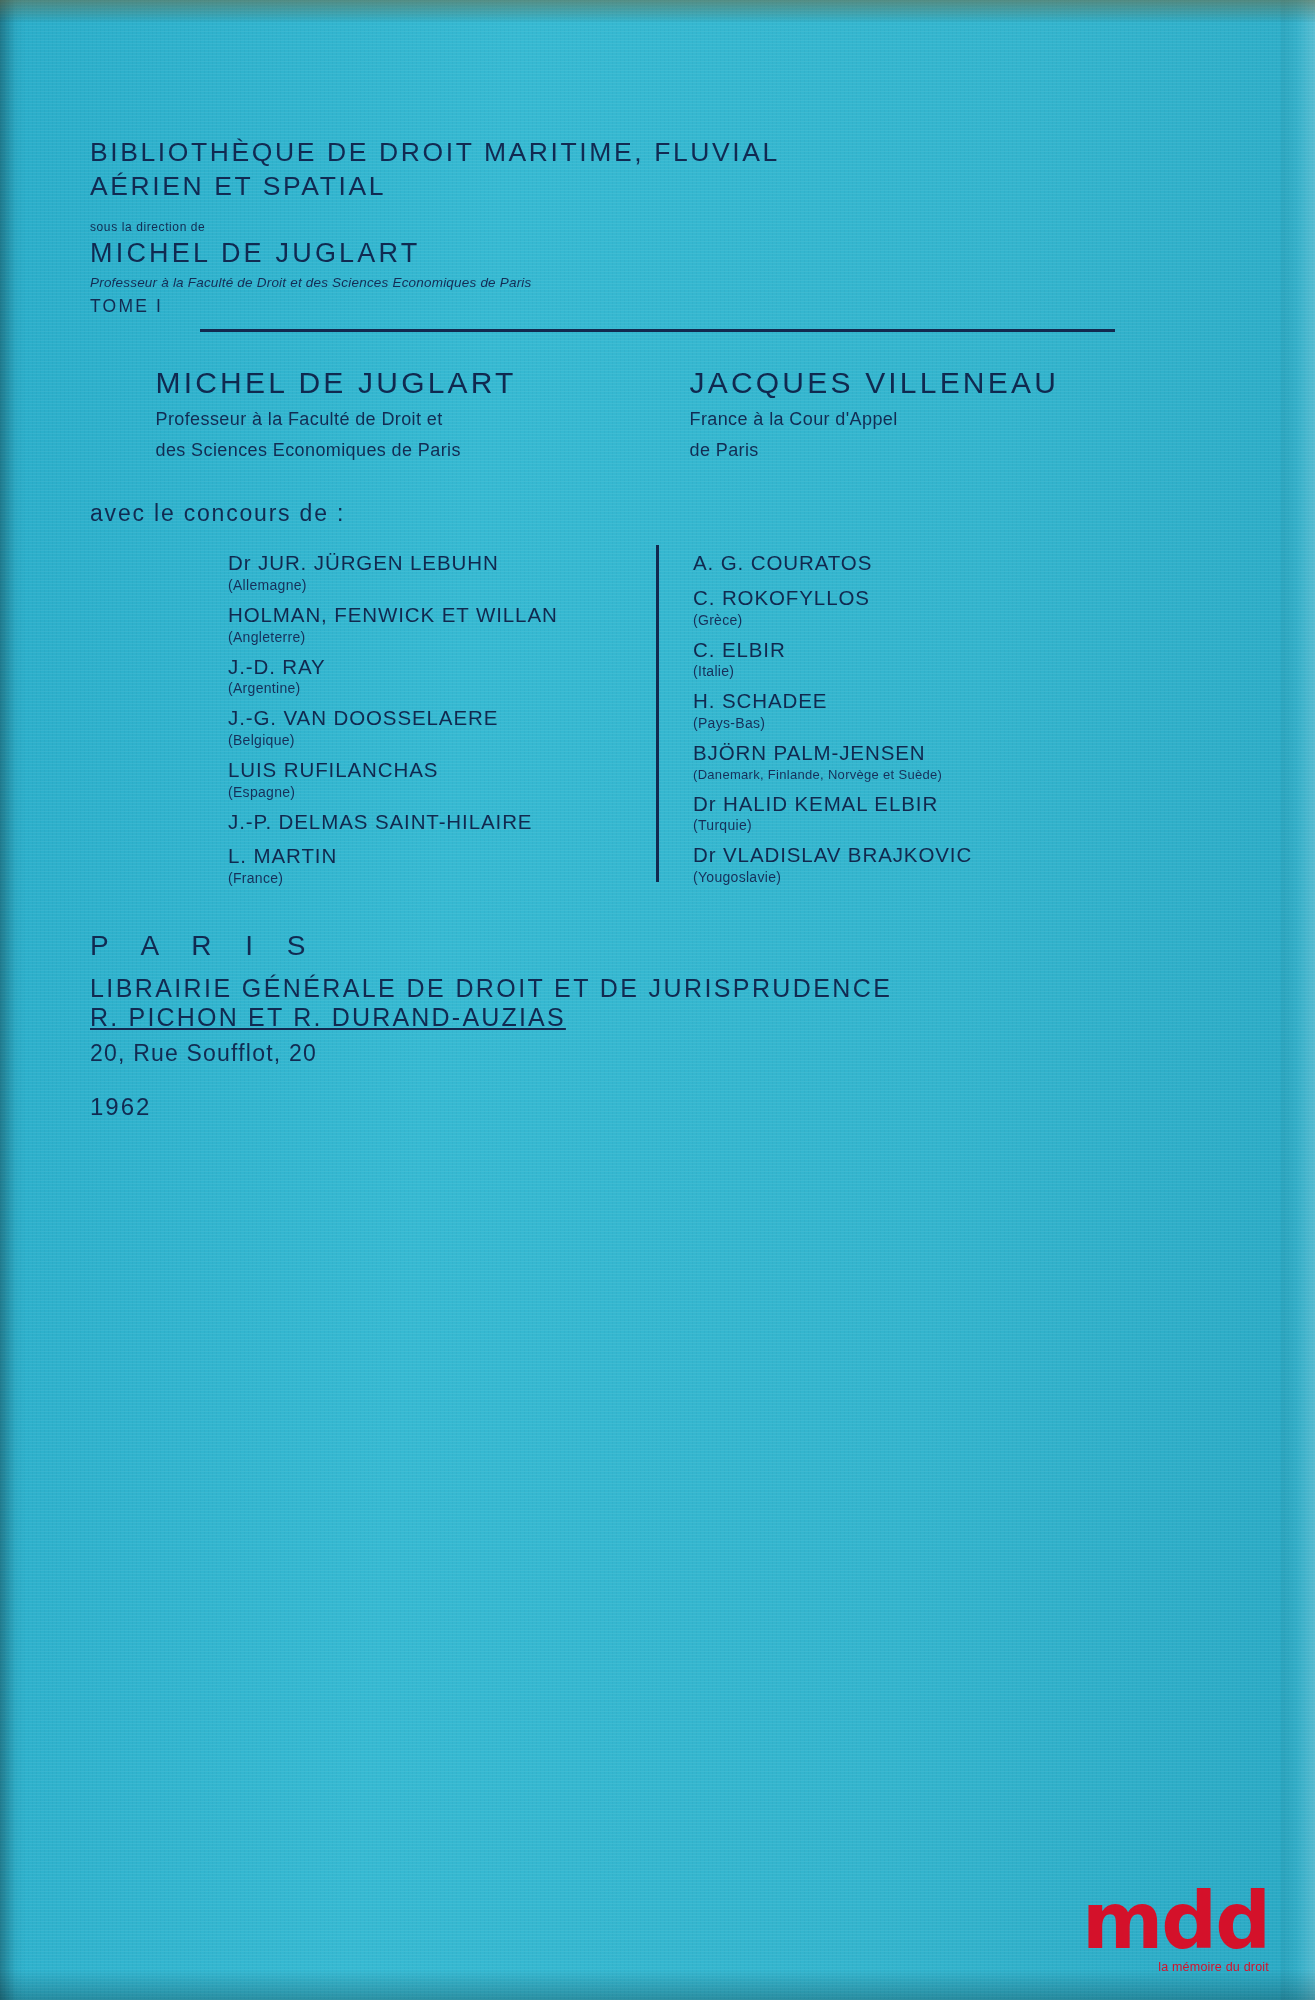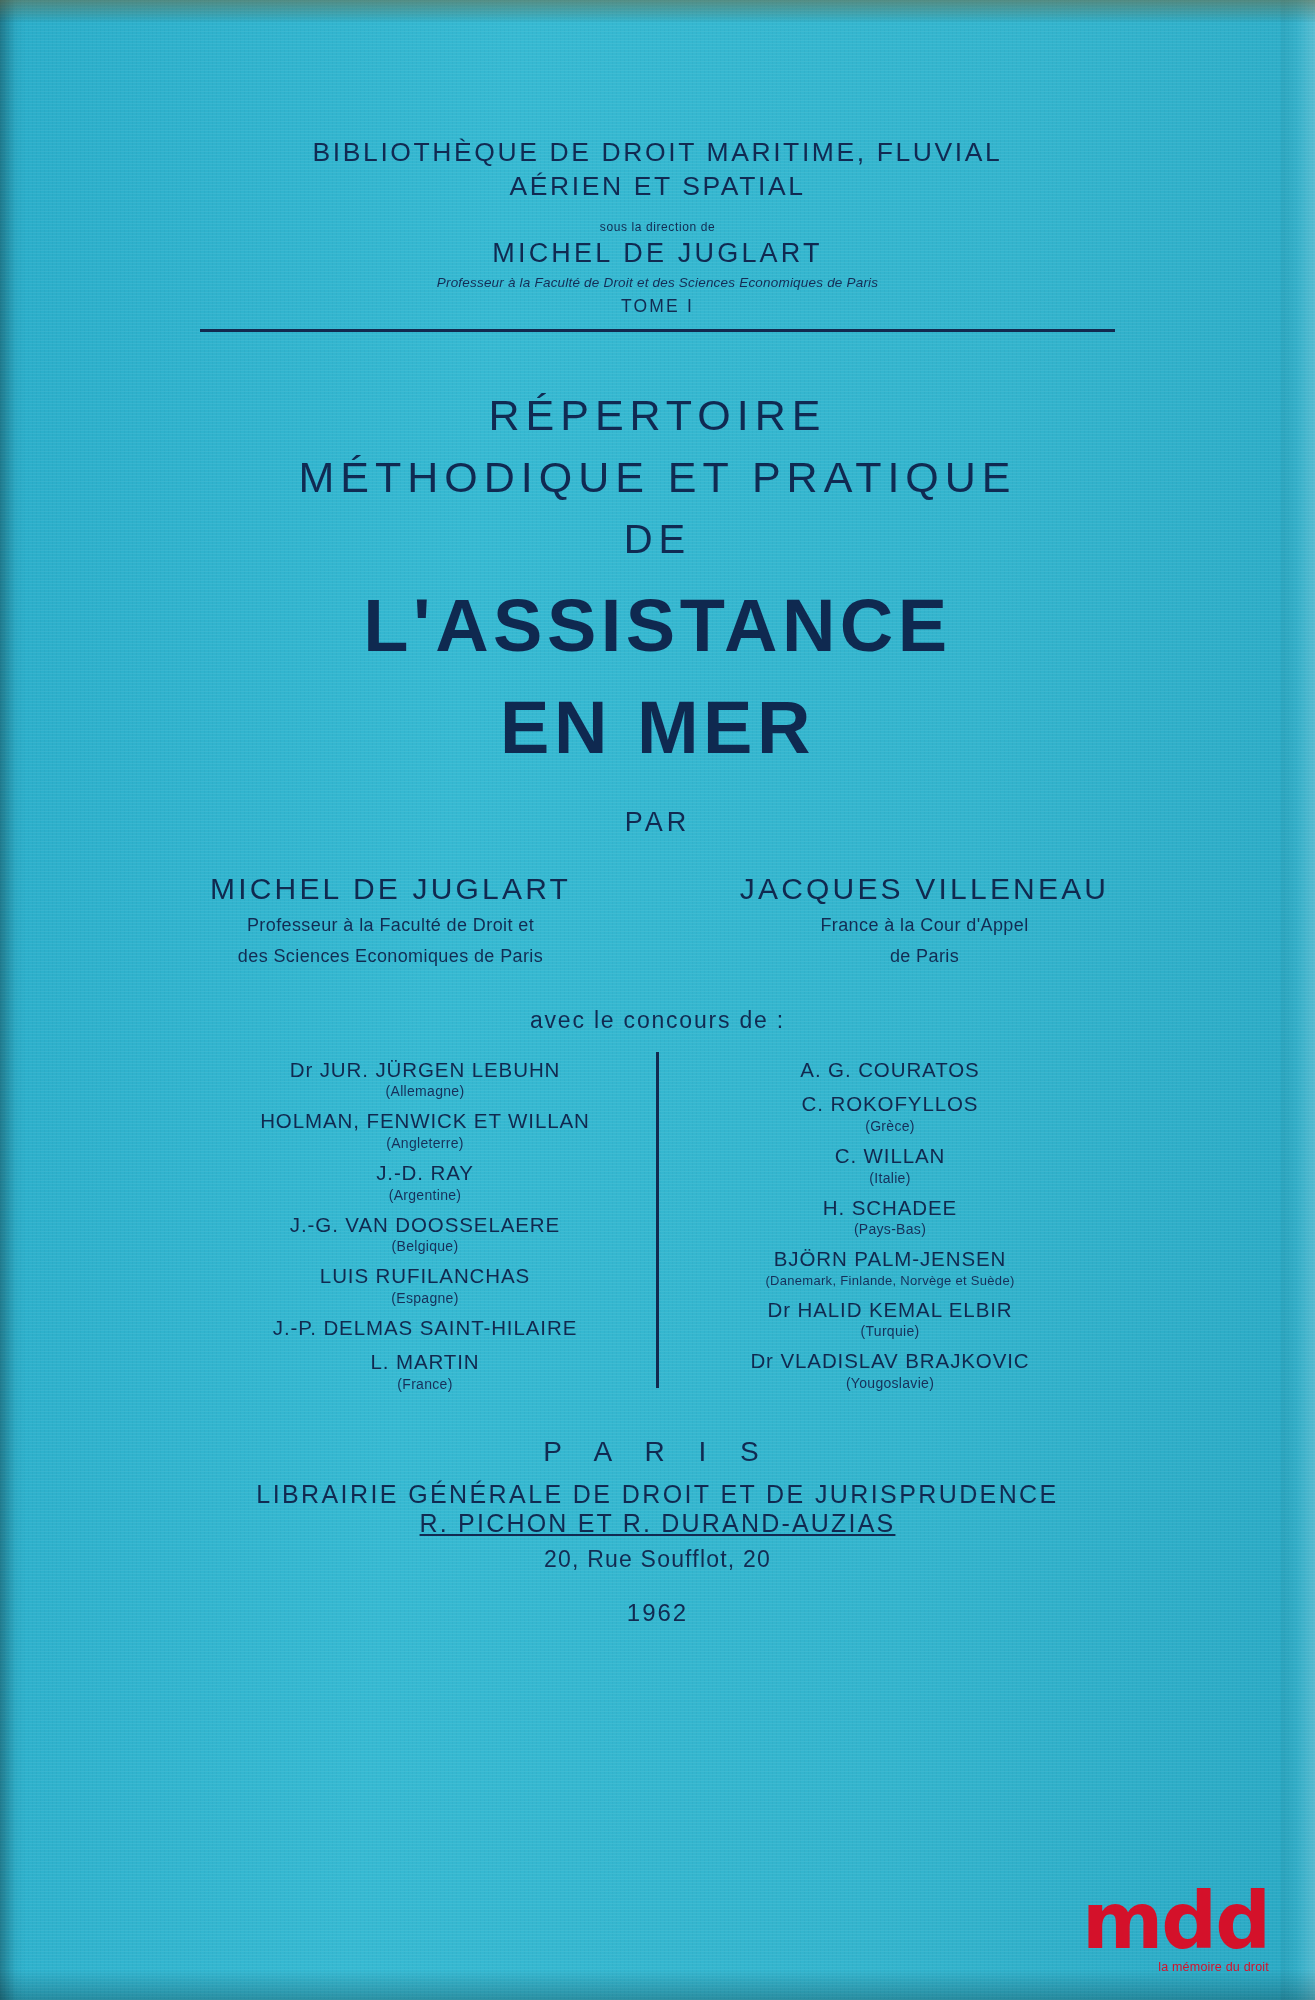--- a/index.html
+++ b/index.html
@@ -60,21 +60,20 @@
     pointer-events: none;
   }
 
   #content {
     position: absolute;
     left: 0; top: 0;
     width: 100%;
     padding: 0 90px;
     box-sizing: border-box;
     color: #10284f;
-    text-align: center;
   }
 
   
   #series {
     margin-top: 136px;
   }
   .series-line {
     font-size: 26.5px;
     letter-spacing: 2.6px;
     font-weight: 500;
@@ -278,28 +277,20 @@
     <div id="series">
       <div class="series-line">BIBLIOTHÈQUE DE DROIT MARITIME, FLUVIAL</div>
       <div class="series-line">AÉRIEN ET SPATIAL</div>
       <div class="series-sub">sous la direction de</div>
       <div class="series-director">MICHEL DE JUGLART</div>
       <div class="series-qual">Professeur à la Faculté de Droit et des Sciences Economiques de Paris</div>
       <div class="series-tome">TOME I</div>
       <div id="rule"></div>
     </div>
 
-    <div id="title-block">
-      <div class="t1">RÉPERTOIRE</div>
-      <div class="t1">MÉTHODIQUE ET PRATIQUE</div>
-      <div class="t-de">DE</div>
-      <div class="t-main">L'ASSISTANCE</div>
-      <div class="t-main">EN MER</div>
-      <div class="t-par">PAR</div>
-    </div>
 
     <div id="authors">
       <div class="author">
         <div class="author-name">MICHEL DE JUGLART</div>
         <div class="author-qual">Professeur à la Faculté de Droit et</div>
         <div class="author-qual">des Sciences Economiques de Paris</div>
       </div>
       <div class="author">
         <div class="author-name">JACQUES VILLENEAU</div>
         <div class="author-qual">France à la Cour d'Appel</div>
@@ -325,21 +316,21 @@
         <div class="contrib-name">L. MARTIN</div>
         <div class="contrib-country">(France)</div>
       </div>
 
       <div id="contrib-divider"></div>
 
       <div class="contrib-col">
         <div class="contrib-name">A. G. COURATOS</div>
         <div class="contrib-name">C. ROKOFYLLOS</div>
         <div class="contrib-country">(Grèce)</div>
-        <div class="contrib-name">C. WILLAN</div>
+        <div class="contrib-name">C. ELBIR</div>
         <div class="contrib-country">(Italie)</div>
         <div class="contrib-name">H. SCHADEE</div>
         <div class="contrib-country">(Pays-Bas)</div>
         <div class="contrib-name">BJÖRN PALM-JENSEN</div>
         <div class="contrib-country wide">(Danemark, Finlande, Norvège et Suède)</div>
         <div class="contrib-name">Dr HALID KEMAL ELBIR</div>
         <div class="contrib-country">(Turquie)</div>
         <div class="contrib-name">Dr VLADISLAV BRAJKOVIC</div>
         <div class="contrib-country">(Yougoslavie)</div>
       </div>

